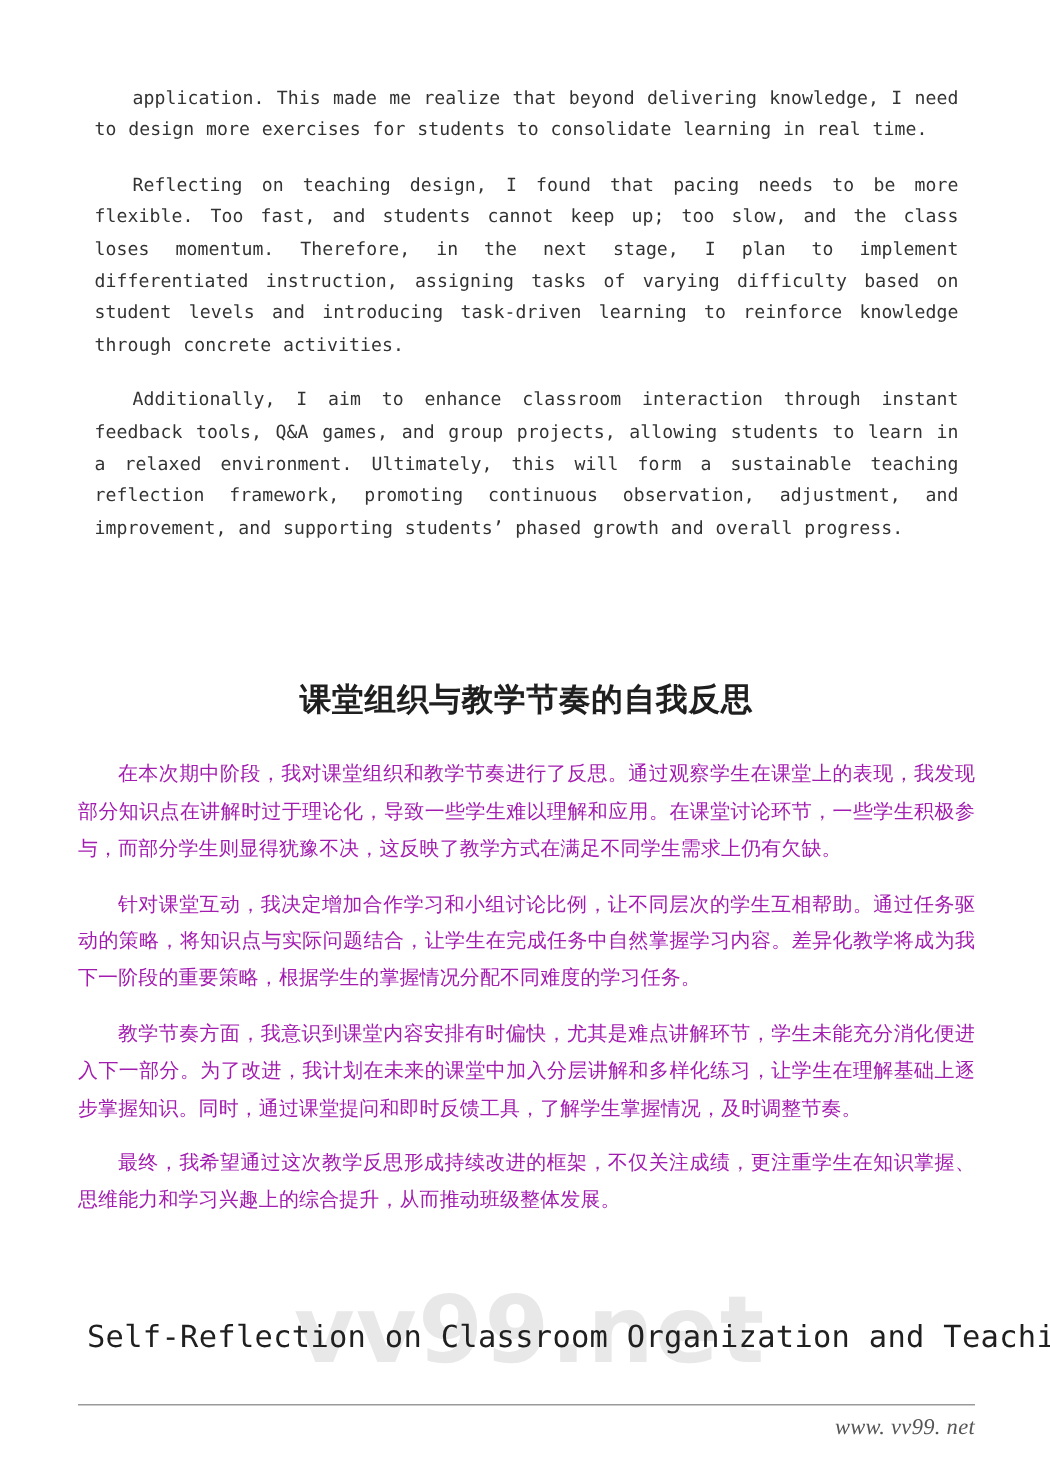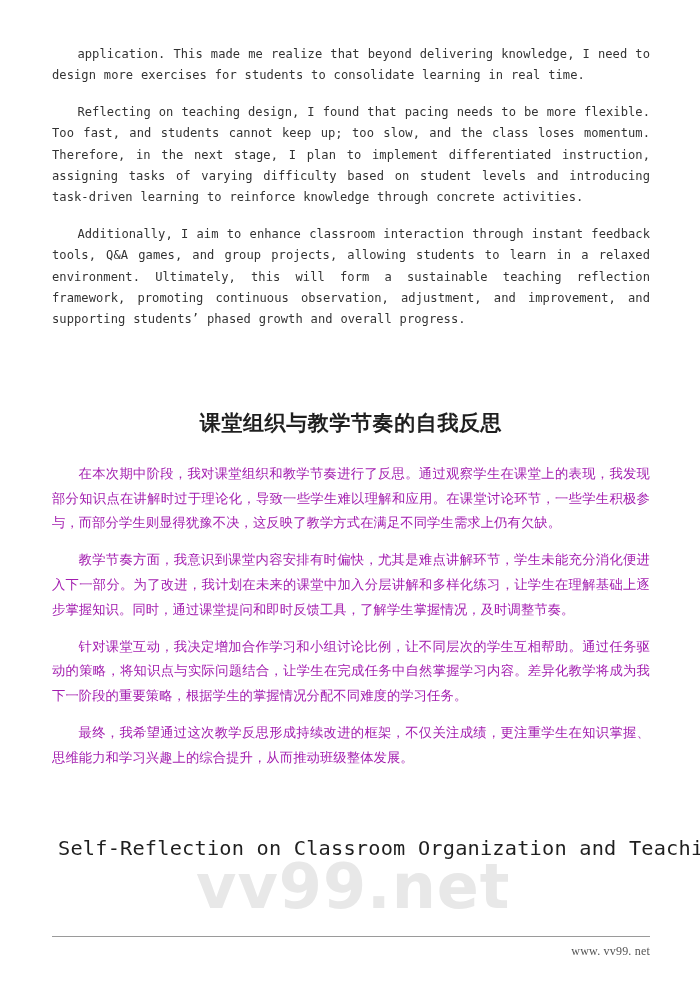--- a/index.html
+++ b/index.html
@@ -50,21 +50,21 @@
     top: 0;
     width: 598px;
     z-index: 2;
   }
 
   
   .en-block {
     padding-top: 44px;
   }
   p.en {
-    margin: 0;
+    margin: 11px;
     font-family: "DejaVu Sans Mono", "Liberation Mono", monospace;
     font-size: 12.1px;
     line-height: 21.4px;
     color: #333333;
     text-align: justify;
     text-justify: inter-word;
     letter-spacing: 0.05px;
     word-spacing: 0.5px;
   }
   p.en + p.en {
@@ -132,21 +132,22 @@
   }
   .footer-rule {
     width: 100%;
     height: 1px;
     background: #9a9a9a;
   }
   .footer-url {
     margin-top: 7px;
     text-align: right;
     font-family: "Liberation Serif", "DejaVu Serif", serif;
-    font-size: 12px;
+    font-style: italic;
+    font-size: 15px;
     color: #555555;
     letter-spacing: 0.2px;
   }
 </style>
 </head>
 <body>
 
 <div class="page">
 
   <div class="watermark">vv99.net</div>
@@ -157,22 +158,22 @@
       <p class="en indent">application. This made me realize that beyond delivering knowledge, I need to design more exercises for students to consolidate learning in real time.</p>
       <p class="en indent">Reflecting on teaching design, I found that pacing needs to be more flexible. Too fast, and students cannot keep up; too slow, and the class loses momentum. Therefore, in the next stage, I plan to implement differentiated instruction, assigning tasks of varying difficulty based on student levels and introducing task-driven learning to reinforce knowledge through concrete activities.</p>
       <p class="en indent">Additionally, I aim to enhance classroom interaction through instant feedback tools, Q&amp;A games, and group projects, allowing students to learn in a relaxed environment. Ultimately, this will form a sustainable teaching reflection framework, promoting continuous observation, adjustment, and improvement, and supporting students’ phased growth and overall progress.</p>
     </section>
 
     <section class="cn-block">
       <h1 class="cn-title">课堂组织与教学节奏的自我反思</h1>
 
       <div class="cn-body">
         <p class="cn">在本次期中阶段，我对课堂组织和教学节奏进行了反思。通过观察学生在课堂上的表现，我发现部分知识点在讲解时过于理论化，导致一些学生难以理解和应用。在课堂讨论环节，一些学生积极参与，而部分学生则显得犹豫不决，这反映了教学方式在满足不同学生需求上仍有欠缺。</p>
+        <p class="cn">针对课堂互动，我决定增加合作学习和小组讨论比例，让不同层次的学生互相帮助。通过任务驱动的策略，将知识点与实际问题结合，让学生在完成任务中自然掌握学习内容。差异化教学将成为我下一阶段的重要策略，根据学生的掌握情况分配不同难度的学习任务。</p>
         <p class="cn">教学节奏方面，我意识到课堂内容安排有时偏快，尤其是难点讲解环节，学生未能充分消化便进入下一部分。为了改进，我计划在未来的课堂中加入分层讲解和多样化练习，让学生在理解基础上逐步掌握知识。同时，通过课堂提问和即时反馈工具，了解学生掌握情况，及时调整节奏。</p>
-        <p class="cn">针对课堂互动，我决定增加合作学习和小组讨论比例，让不同层次的学生互相帮助。通过任务驱动的策略，将知识点与实际问题结合，让学生在完成任务中自然掌握学习内容。差异化教学将成为我下一阶段的重要策略，根据学生的掌握情况分配不同难度的学习任务。</p>
         <p class="cn">最终，我希望通过这次教学反思形成持续改进的框架，不仅关注成绩，更注重学生在知识掌握、思维能力和学习兴趣上的综合提升，从而推动班级整体发展。</p>
       </div>
     </section>
 
     <section class="en-heading-block">
       <h2 class="en-heading">Self-Reflection on Classroom Organization and Teaching</h2>
     </section>
 
   </div>
 

